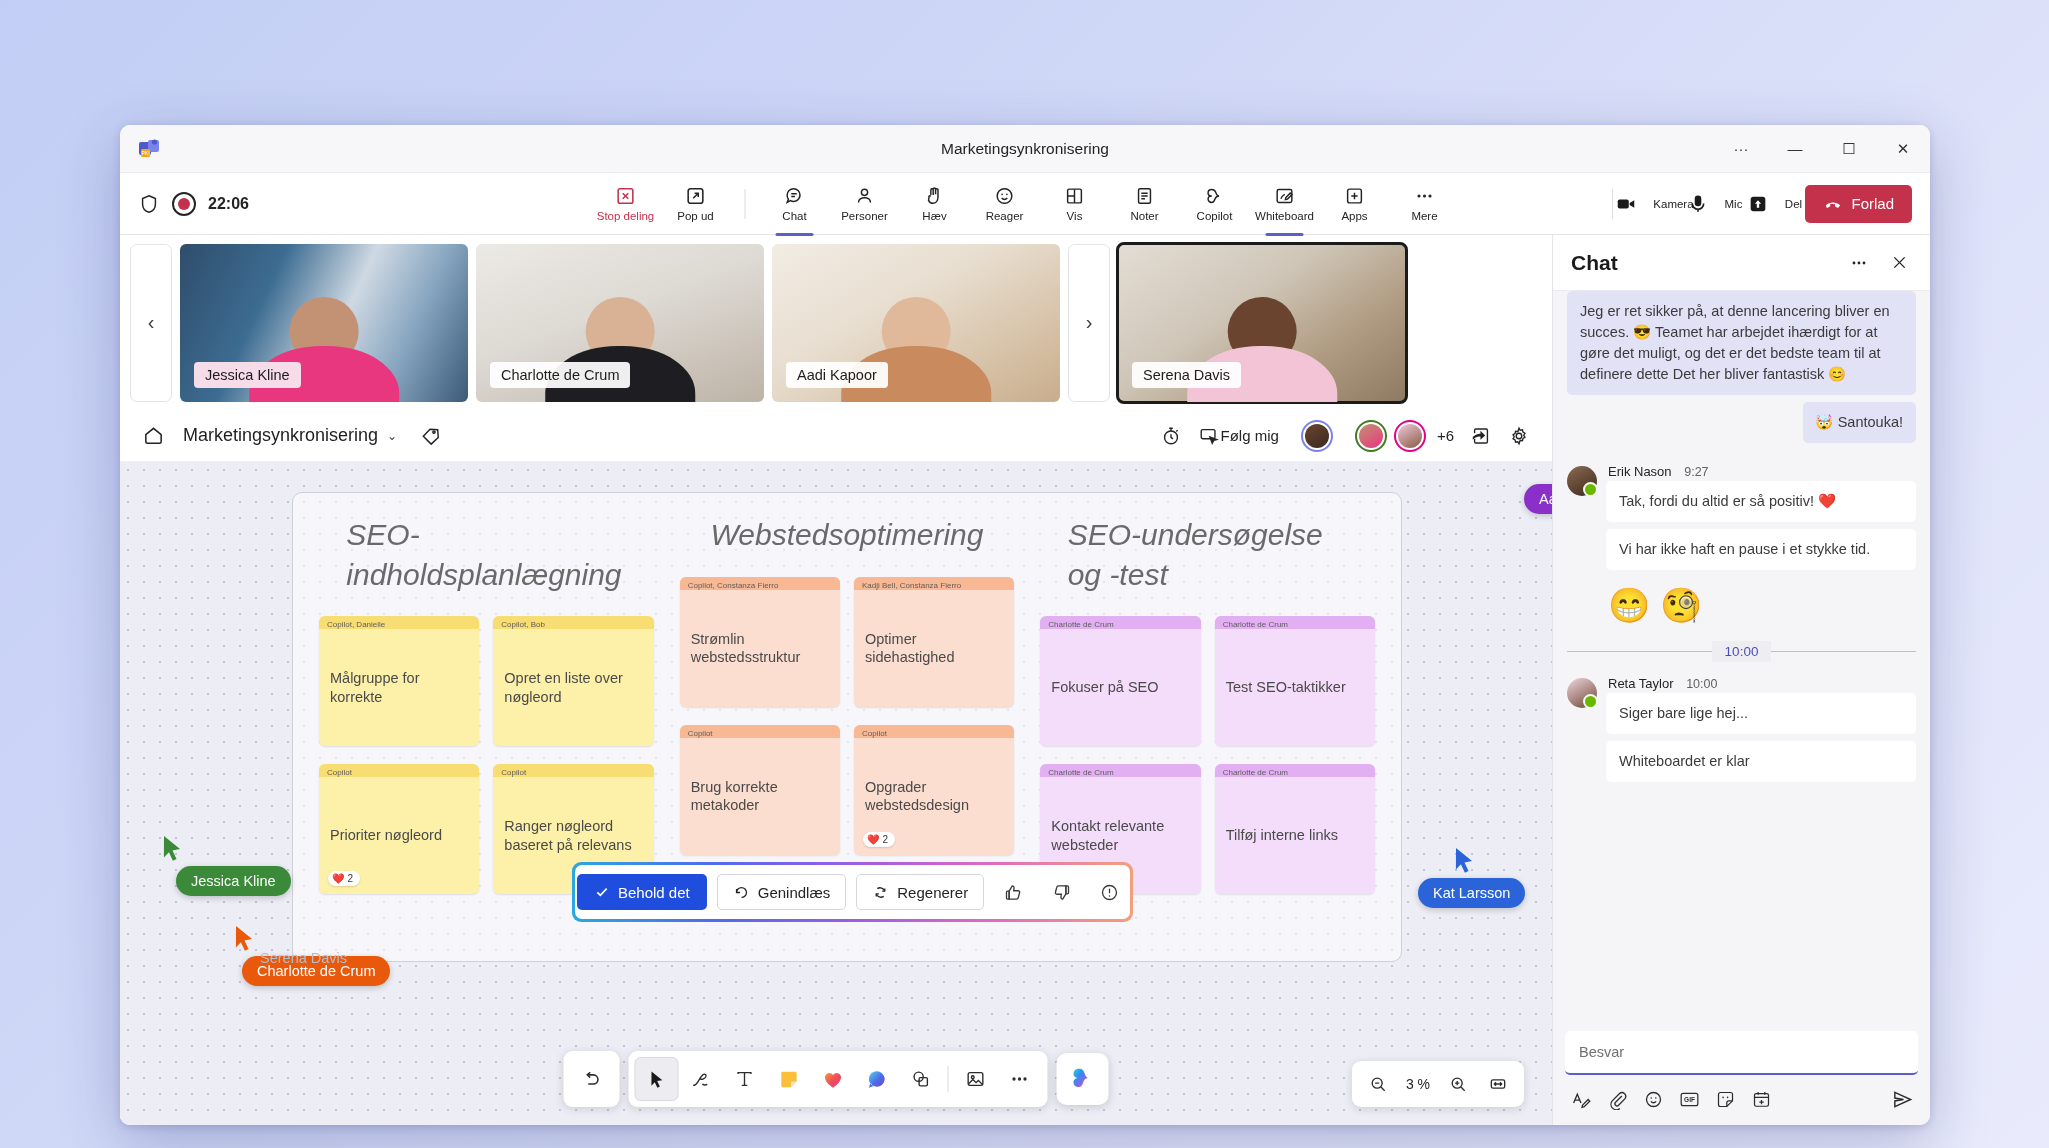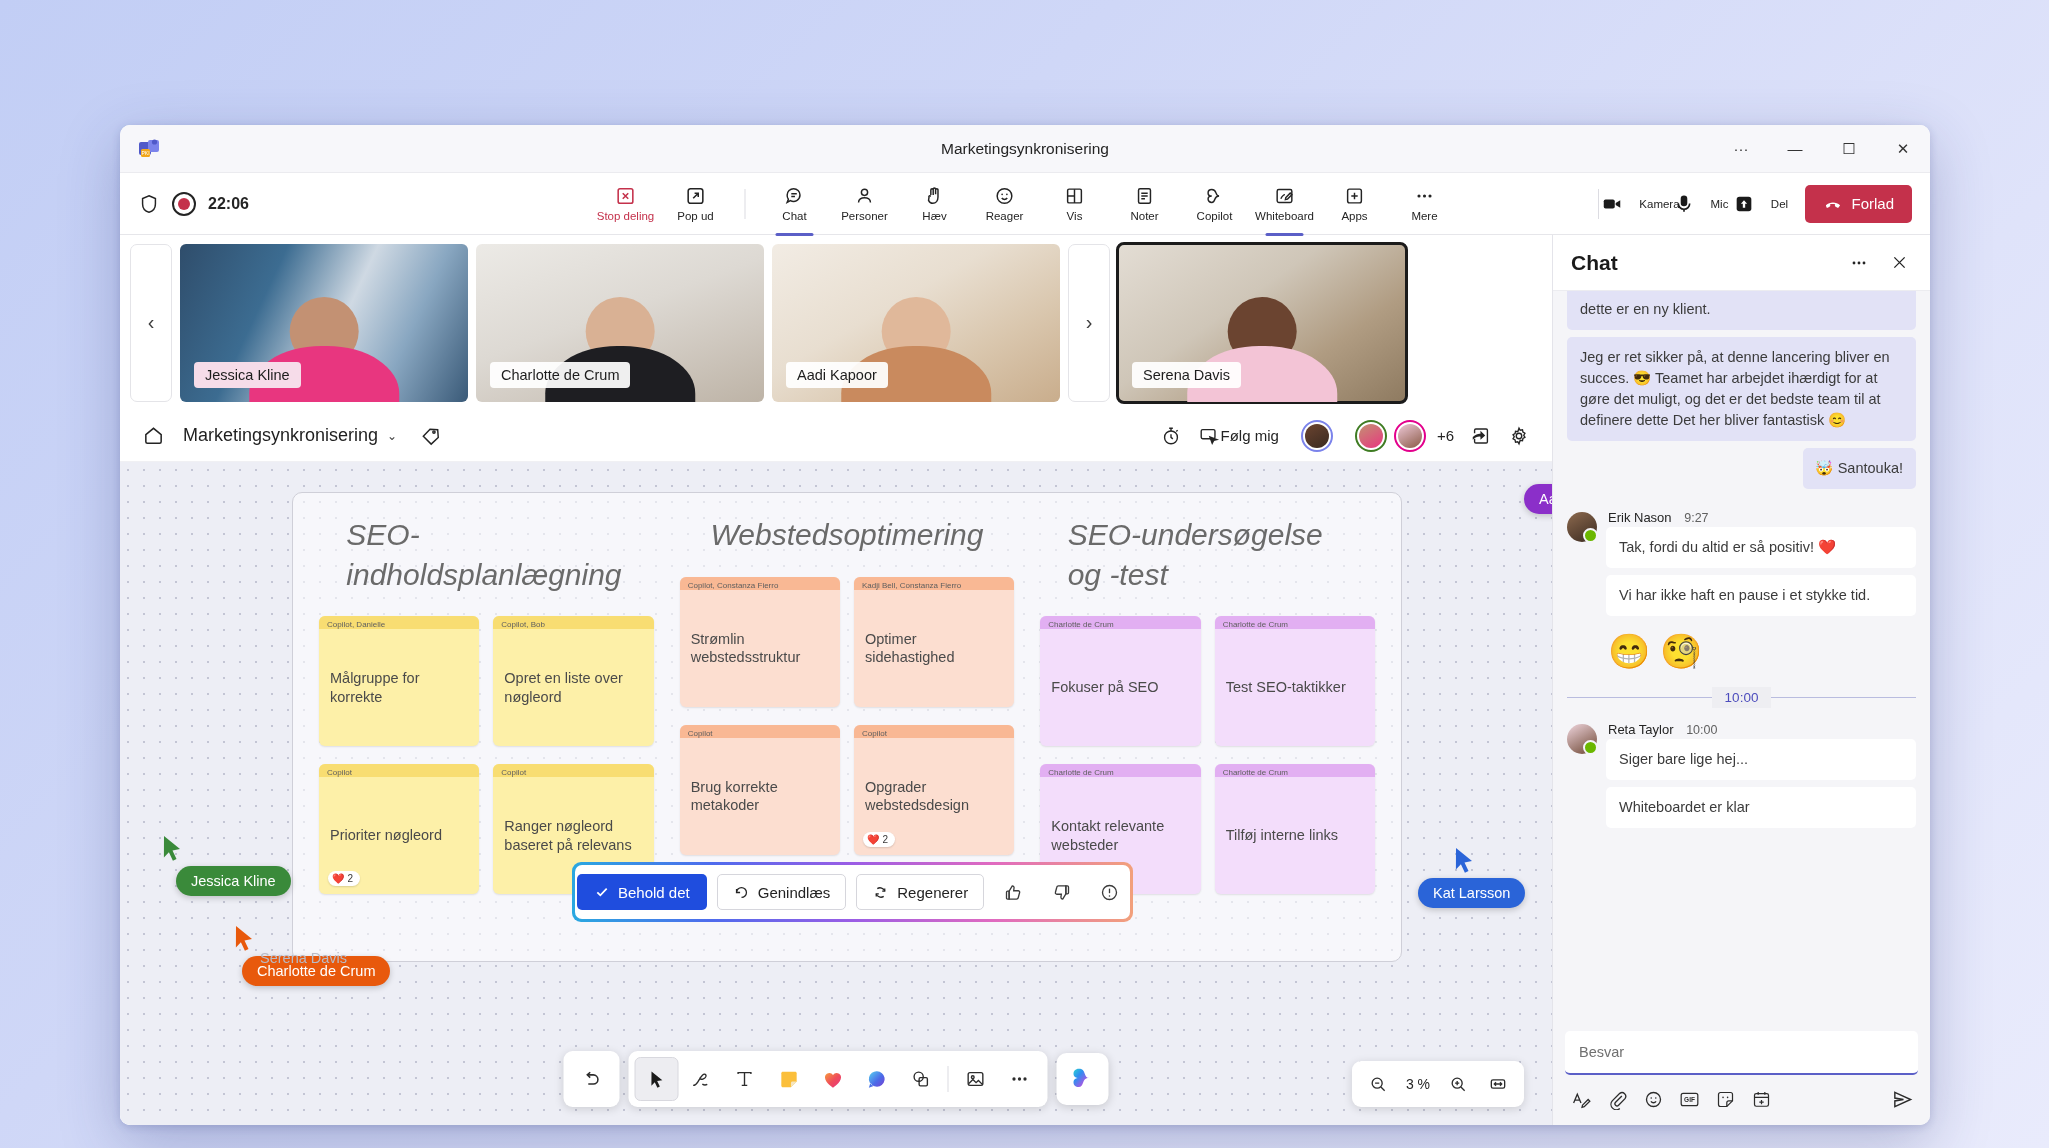--- a/index.html
+++ b/index.html
@@ -75,21 +75,21 @@
   }
   .mb-sep { width: 1px; height: 30px; background: #dcdce2; margin: 0 10px; }
 
   .mb-right { margin-left: auto; display: flex; align-items: center; gap: 2px; }
   .mb-dev {
     width: 58px; height: 54px; display: flex; flex-direction: row;
     align-items: center; justify-content: center; gap: 16px; border-radius: 5px;
   }
   .mb-dev .lbl { font-size: 11.5px; color: #242424; }
   .leave-btn {
-    margin-left: 14px; height: 38px; padding: 0 18px;
+    height: 38px; padding: 0 18px;
     background: #c4314b; color: #fff; border: none; border-radius: 5px;
     font-size: 15px; font-family: inherit; display: flex; align-items: center; gap: 8px;
     cursor: default;
   }
 
   
   .body { flex: 1; display: flex; min-height: 0; }
   .stage { flex: 1; display: flex; flex-direction: column; min-width: 0; background: #fff; }
 
   
@@ -910,21 +910,20 @@
           </span>
           <span class="chead-btn">
             <svg width="19" height="19" viewBox="0 0 24 24" fill="none" stroke="#242424" stroke-width="1.7">
                 <path d="M5.5 5.5l13 13M18.5 5.5l-13 13"></path>
               </svg>
           </span>
         </span>
       </div>
 
       <div class="chat-body">
-        <div class="bub me cut">dette er en ny klient.</div>
         <div class="bub me">Jeg er ret sikker på, at denne lancering bliver en succes. 😎 Teamet har arbejdet ihærdigt for at gøre det muligt, og det er det bedste team til at definere dette Det her bliver fantastisk 😊</div>
         <div class="row-right">
           <div class="bub me sm">🤯 Santouka!</div>
         </div>
 
         <div class="msg">
           <span class="pic">
               <i style="background:linear-gradient(150deg,#8d6a4f,#3a2a20)"></i>
             </span>
           <div class="col2">

